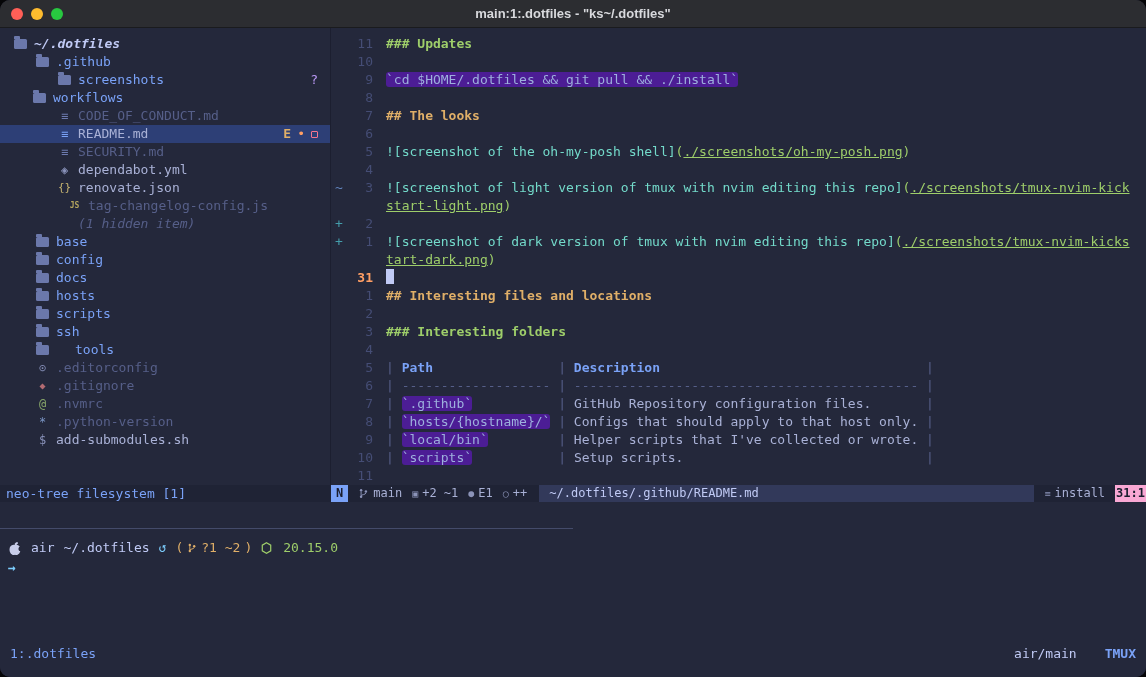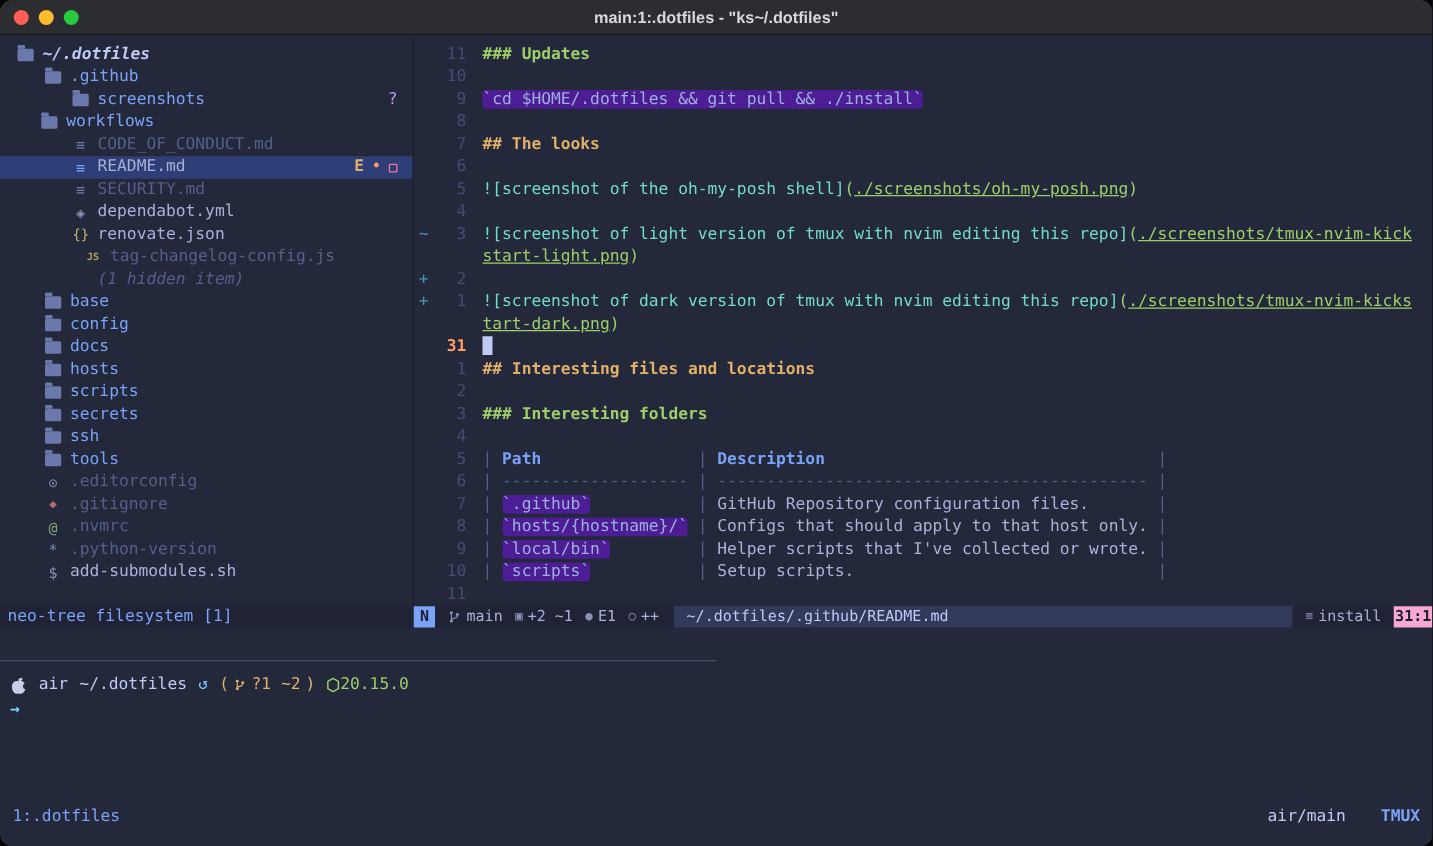--- a/index.html
+++ b/index.html
@@ -68,21 +68,21 @@
   .branch-svg{display:block}
   .file-chip{flex:1;background:#32395a;color:#c0caf5;padding:0 10px;height:17px;display:flex;align-items:center;margin-left:2px;overflow:hidden;white-space:nowrap}
   .pos-badge{background:#f9a8d4;color:#1b1e2e;font-weight:bold;padding:0 1px;height:17px;display:flex;align-items:center;flex:none}
   
   .shell{position:absolute;top:474px;left:0;right:0;bottom:32px}
   .pane-divider{position:absolute;top:26px;left:0;width:573px;border-top:1px solid #444b6a}
   .prompt{position:absolute;top:37px;left:8px;height:18px;display:flex;align-items:center;gap:9px;color:#c0caf5}
   .p-user,.p-path{color:#c0caf5}
   .p-refresh{color:#7dcfff}
   .p-git{color:#e0af68;display:flex;align-items:center;gap:4px}
-  .p-node{color:#9ece6a;display:flex;align-items:center;gap:0}
+  .p-node{color:#9ece6a;display:flex;align-items:center;gap:11px}
   .prompt2{position:absolute;top:57px;left:8px;height:18px}
   .p-arrow{color:#7dcfff;font-weight:bold}
   
   .tmux-bar{position:absolute;left:0;right:0;bottom:14px;height:18px;padding:0 10px;display:flex;align-items:center;justify-content:space-between}
   .tmux-left{color:#7aa2f7}
   .tmux-right{display:flex;gap:28px;align-items:center}
   .tmux-host{color:#c0caf5}
   .tmux-badge{color:#7aa2f7;font-weight:bold}
 </style>
 </head>
@@ -168,27 +168,23 @@
           <div class="tree-row" style="padding-left: 36px;">
             <span class="folder-icon"></span>
             <span class="tree-label lab-dir">hosts</span>
           </div>
           <div class="tree-row" style="padding-left: 36px;">
             <span class="folder-icon"></span>
             <span class="tree-label lab-dir">scripts</span>
           </div>
           <div class="tree-row" style="padding-left: 36px;">
             <span class="folder-icon"></span>
-            <span class="tree-label lab-dir">secrets</span>
-          </div>
-          <div class="tree-row" style="padding-left: 36px;">
-            <span class="folder-icon"></span>
             <span class="tree-label lab-dir">ssh</span>
           </div>
-          <div class="tree-row" style="padding-left: 36px;">
+          <div class="tree-row" style="padding-left: 36px; gap: 19px;">
             <span class="folder-icon"></span>
             <span class="tree-label lab-dir">tools</span>
           </div>
           <div class="tree-row" style="padding-left: 36px;">
             <span class="file-icon ic-cfg">⊙</span>
             <span class="tree-label lab-dim">.editorconfig</span>
           </div>
           <div class="tree-row" style="padding-left: 36px;">
             <span class="file-icon ic-git">◆</span>
             <span class="tree-label lab-dim">.gitignore</span>

